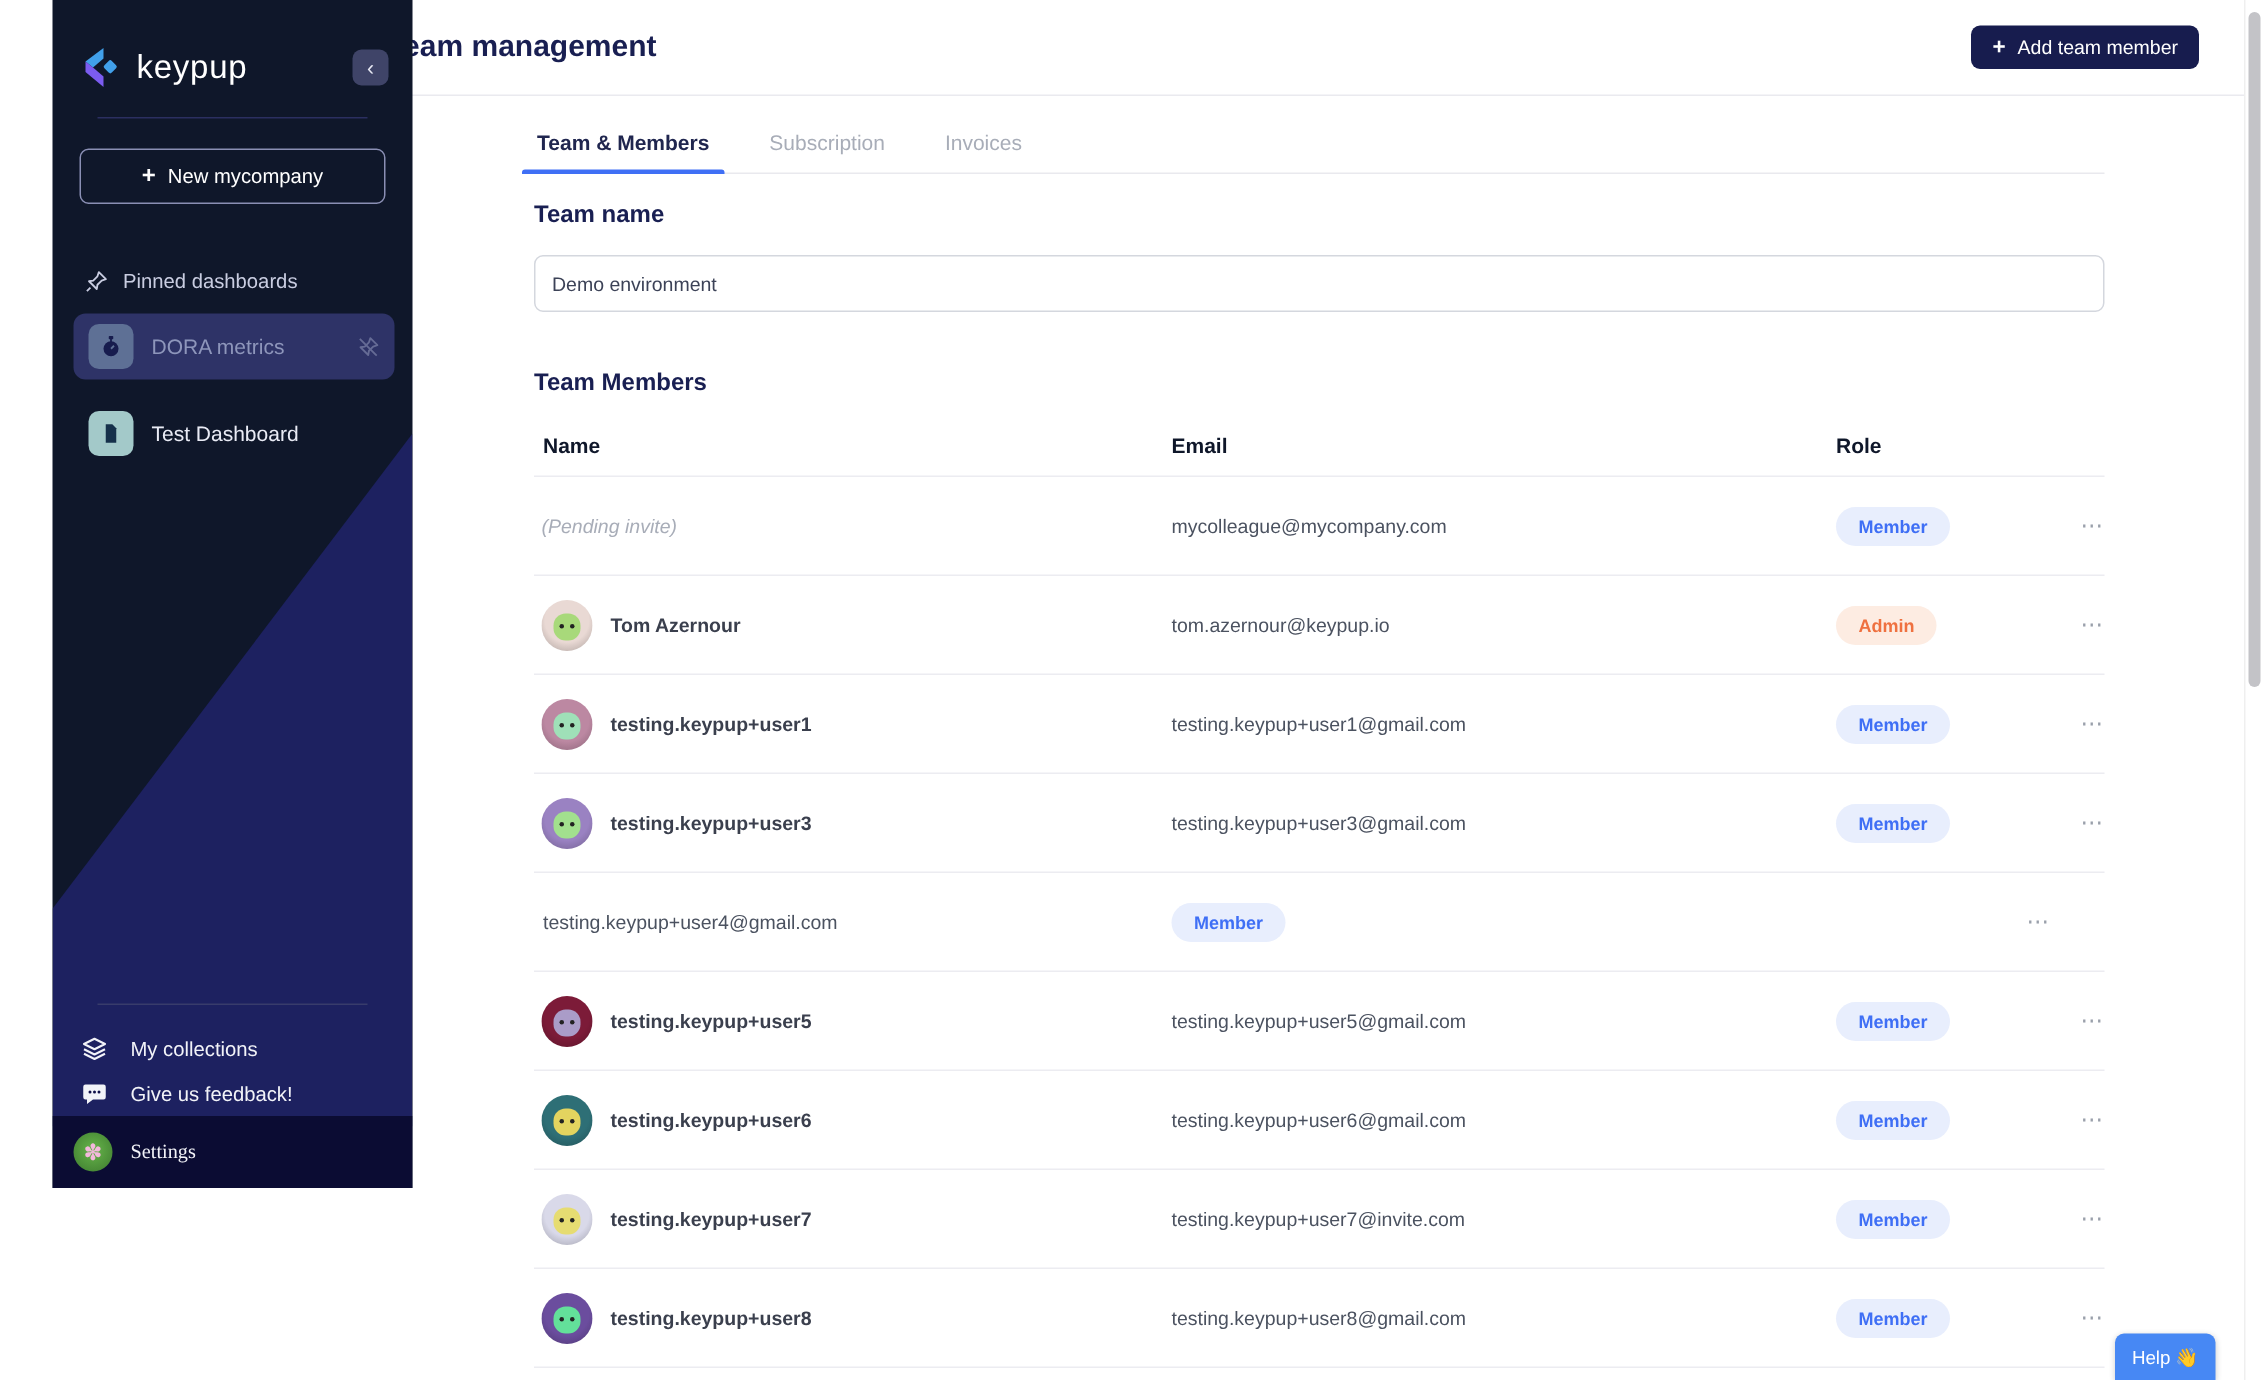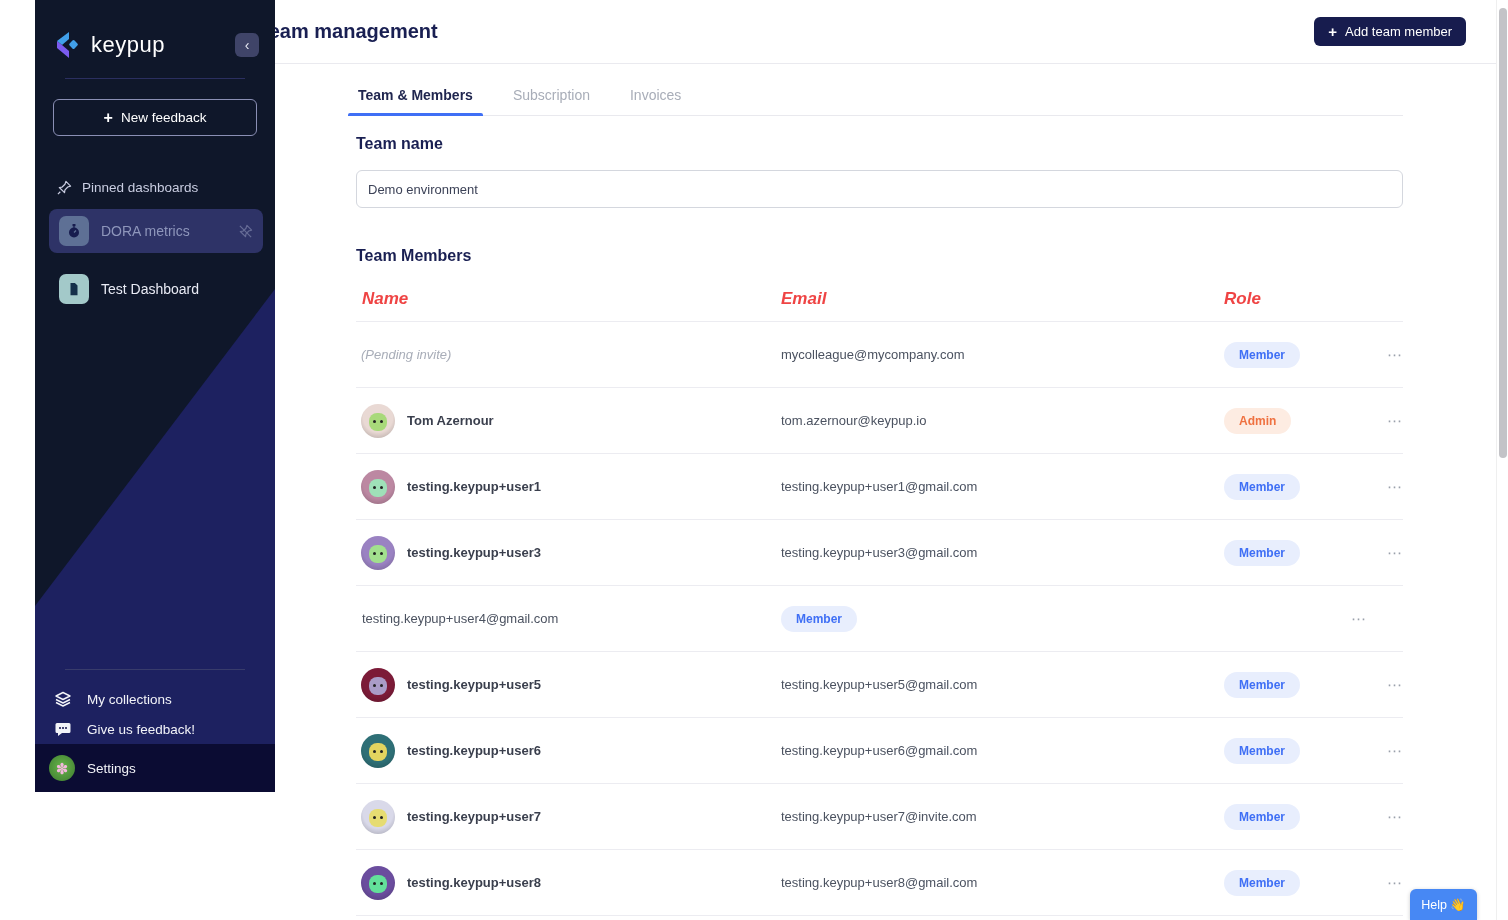--- a/index.html
+++ b/index.html
@@ -47,21 +47,21 @@
   .footer-item { display:flex; align-items:center; gap:16px; padding:7px 0 7px 20px;
     color:#f2f3f8; font-size:13.5px; cursor:pointer; }
 
   .settings-bar { position:absolute; left:0; right:0; bottom:0; height:48px;
     background:#0b0c33; display:flex; align-items:center; gap:12px;
     padding-left:14px; cursor:pointer; }
   .settings-avatar { width:26px; height:26px; border-radius:50%;
     background:radial-gradient(circle at 50% 45%, #67b54b 0%, #3d7a2e 100%);
     display:flex; align-items:center; justify-content:center;
     color:#f4b8dd; font-size:15px; line-height:1; }
-  .settings-label { color:#f2f3f8; font-size:13.5px; }
+  .settings-label { color:#f2f3f8; font-size:13.5px;font-family:Liberation Serif, serif; }
 
   
   .main { position:absolute; left:240px; top:0; right:0; height:920px; background:#fff; }
 
   .topbar { height:64px; display:flex; align-items:center; padding:0 28px 0 18px;
     border-bottom:1px solid #eaeaef; background:#fff; }
   .page-title { font-size:20px; font-weight:700; color:#191f52; }
   .add-btn { margin-left:auto; margin-right:14px; display:flex; align-items:center; gap:8px;
     background:#171c4e; color:#fff; border:none; border-radius:6px;
     height:29px; padding:0 14px; font-size:13px; cursor:pointer;
@@ -81,21 +81,21 @@
   .team-name-heading { margin-top:19px; }
   .team-name-input { margin-top:17px; width:100%; height:38px;
     border:1px solid #d4d7de; border-radius:6px; padding:0 11px;
     font-size:13px; color:#3c4257; font-family:"Liberation Sans",sans-serif;
     background:#fff; outline:none; display:block; }
   .members-heading { margin-top:39px; }
 
   .table { margin-top:24px; }
   .thead { display:grid; grid-template-columns:419px 443px 1fr 36px;
     padding-bottom:12px; border-bottom:1px solid #ececf1; }
-  .th { font-size:17px; font-weight:700; color:#ef4444; padding-left:6px;font-style:italic; }
+  .th { font-size:14px; font-weight:700; color:#0f172a; padding-left:6px; }
   .trow { display:grid; grid-template-columns:419px 443px 1fr 36px;
     height:66px; align-items:center; border-bottom:1px solid #ececf1; }
   .name-cell { display:flex; align-items:center; gap:12px; padding-left:5px; }
   .avatar { width:34px; height:34px; border-radius:50%; position:relative; flex:none; }
   .avatar .face { position:absolute; left:8px; right:8px; top:9px; bottom:7px;
     border-radius:45%; }
   .avatar .eye { position:absolute; width:3px; height:3px; border-radius:50%;
     background:#222; top:16px; }
   .avatar .eye.l { left:12px; } .avatar .eye.r { left:19px; }
   .member-name { font-size:13px; font-weight:700; color:#3a3f4d; }
@@ -140,21 +140,21 @@
       <span class="logo-text">keypup</span>
       <button class="collapse-btn">
         <span>‹</span>
       </button>
     </div>
 
     <hr class="side-divider">
 
     <button class="new-dash-btn">
       <span class="plus">+</span>
-      <span>New feedback</span>
+      <span>New mycompany</span>
     </button>
 
     <div class="pinned-label">
       <span>
         <svg width="15" height="15" viewBox="0 0 16 16">
           <path d="M9.5 1.5 L14.5 6.5 L11.5 7.5 L8.5 10.5 L8 13.5 L2.5 8 L5.5 7.5 L8.5 4.5 Z" fill="none" stroke="#c9cde1" stroke-width="1.3" stroke-linejoin="round"></path>
           <line x1="3.5" y1="12.5" x2="1" y2="15" stroke="#c9cde1" stroke-width="1.3"></line>
         </svg>
       </span>
       <span>Pinned dashboards</span>

